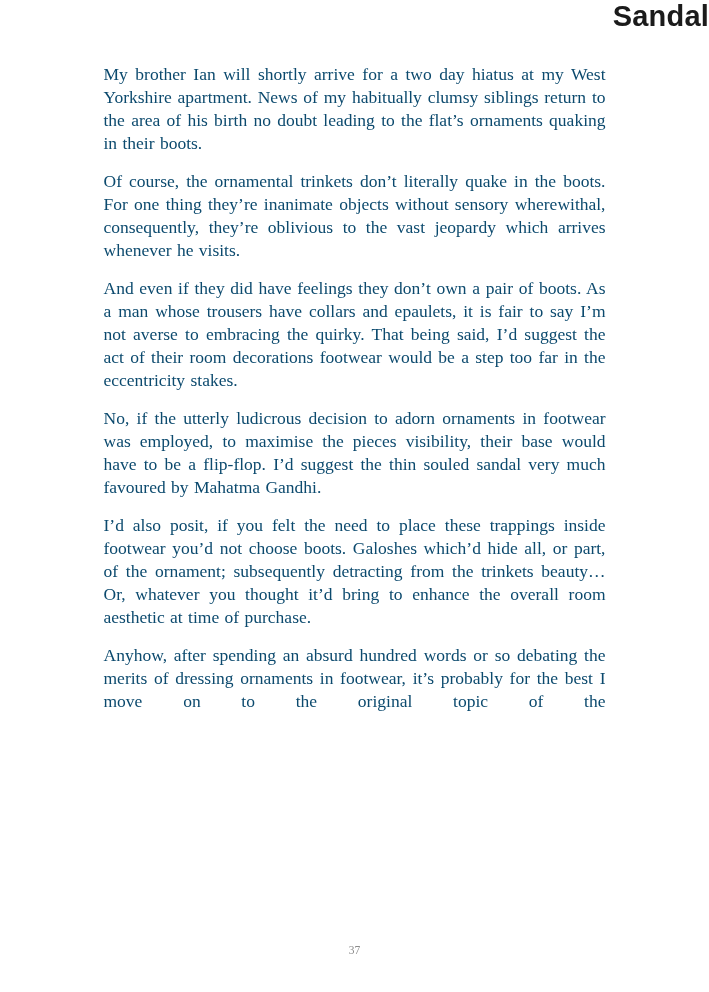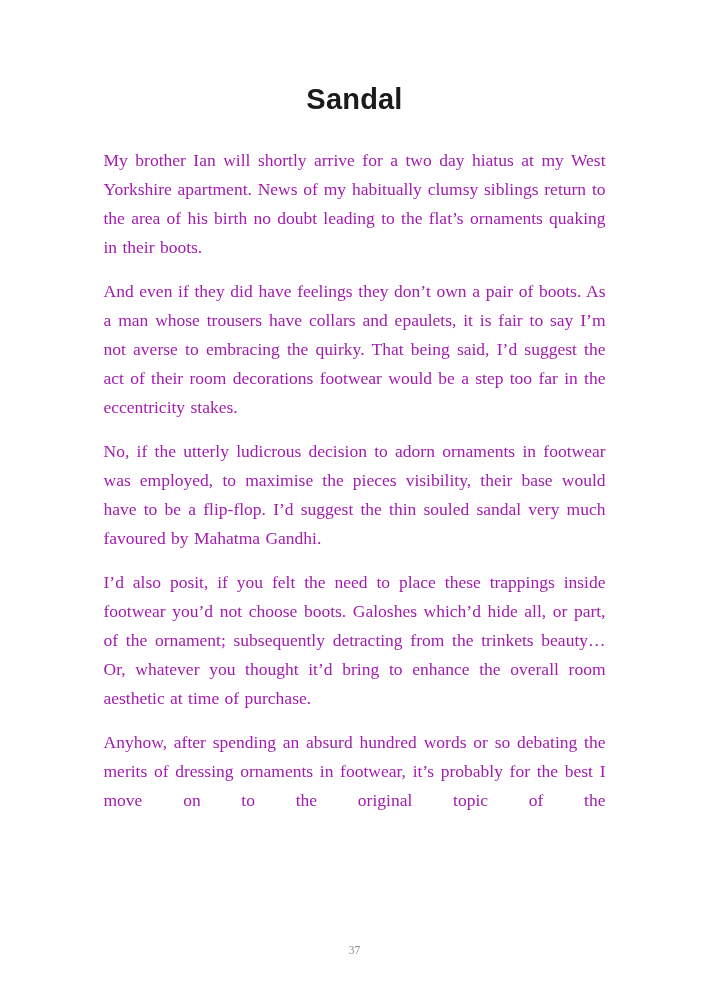--- a/index.html
+++ b/index.html
@@ -14,34 +14,33 @@
       background: #ffffff;
       box-sizing: border-box;
       overflow: hidden;
       font-family: "Liberation Serif", "DejaVu Serif", serif;
     }
     .title {
       font-family: "Liberation Sans", "DejaVu Sans", sans-serif;
       font-weight: 700;
       font-size: 29px;
       color: #1b1b1b;
-      text-align: center;
+      text-align: right;
       margin: 0;
-      padding-top: 83px;
       padding-bottom: 30px;
       letter-spacing: 0.2px;
     }
     .content {
       width: 502px;
       margin: 0 auto;
     }
     p.para {
       font-size: 17.5px;
-      line-height: 29px;
-      color: #a21caf;
+      line-height: 23px;
+      color: #0c4a6e;
       text-align: justify;
       margin: 0 0 15px 0;
       word-spacing: 1px;
     }
     p.para.continued {
       
       text-align-last: justify;
       margin-bottom: 16px;
     }
     .page-number {
@@ -57,20 +56,21 @@
   </style>
 </head>
 <body>
 
 <div class="page">
 
   <h1 class="title">Sandal</h1>
 
   <div class="content">
     <p class="para">My brother Ian will shortly arrive for a two day hiatus at my West Yorkshire apartment. News of my habitually clumsy siblings return to the area of his birth no doubt leading to the flat’s ornaments quaking in their boots.</p>
+    <p class="para">Of course, the ornamental trinkets don’t literally quake in the boots. For one thing they’re inanimate objects without sensory wherewithal, consequently, they’re oblivious to the vast jeopardy which arrives whenever he visits.</p>
     <p class="para">And even if they did have feelings they don’t own a pair of boots. As a man whose trousers have collars and epaulets, it is fair to say I’m not averse to embracing the quirky. That being said, I’d suggest the act of their room decorations footwear would be a step too far in the eccentricity stakes.</p>
     <p class="para">No, if the utterly ludicrous decision to adorn ornaments in footwear was employed, to maximise the pieces visibility, their base would have to be a flip-flop. I’d suggest the thin souled sandal very much favoured by Mahatma Gandhi.</p>
     <p class="para">I’d also posit, if you felt the need to place these trappings inside footwear you’d not choose boots. Galoshes which’d hide all, or part, of the ornament; subsequently detracting from the trinkets beauty… Or, whatever you thought it’d bring to enhance the overall room aesthetic at time of purchase.</p>
     <p class="para continued">Anyhow, after spending an absurd hundred words or so debating the merits of dressing ornaments in footwear, it’s probably for the best I move on to the original topic of the</p>
   </div>
 
   <div class="page-number">37</div>
 
 </div>
 

